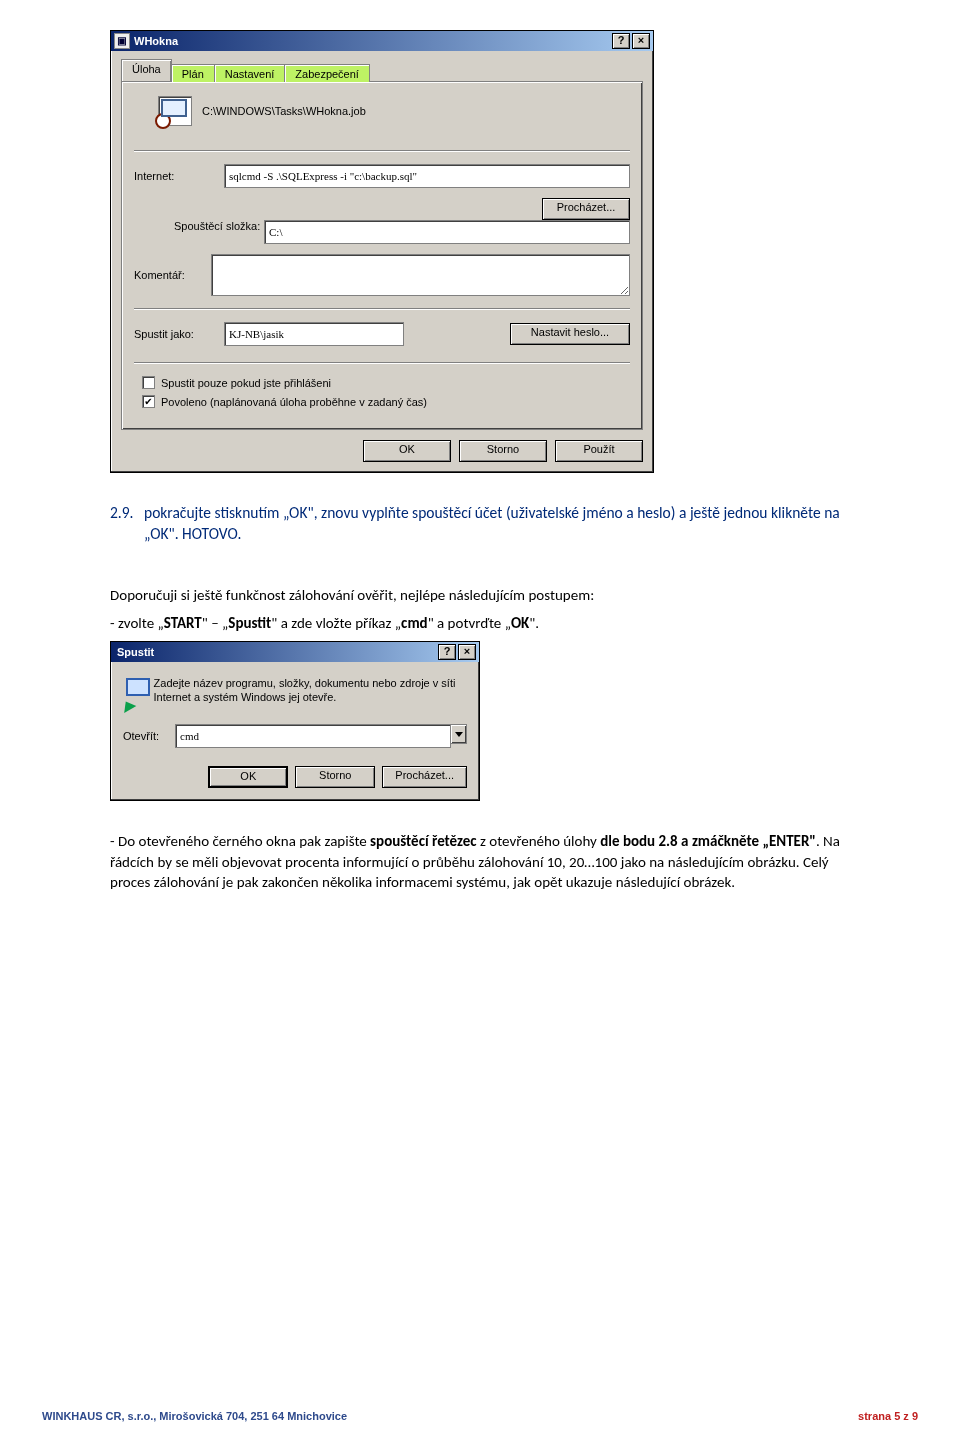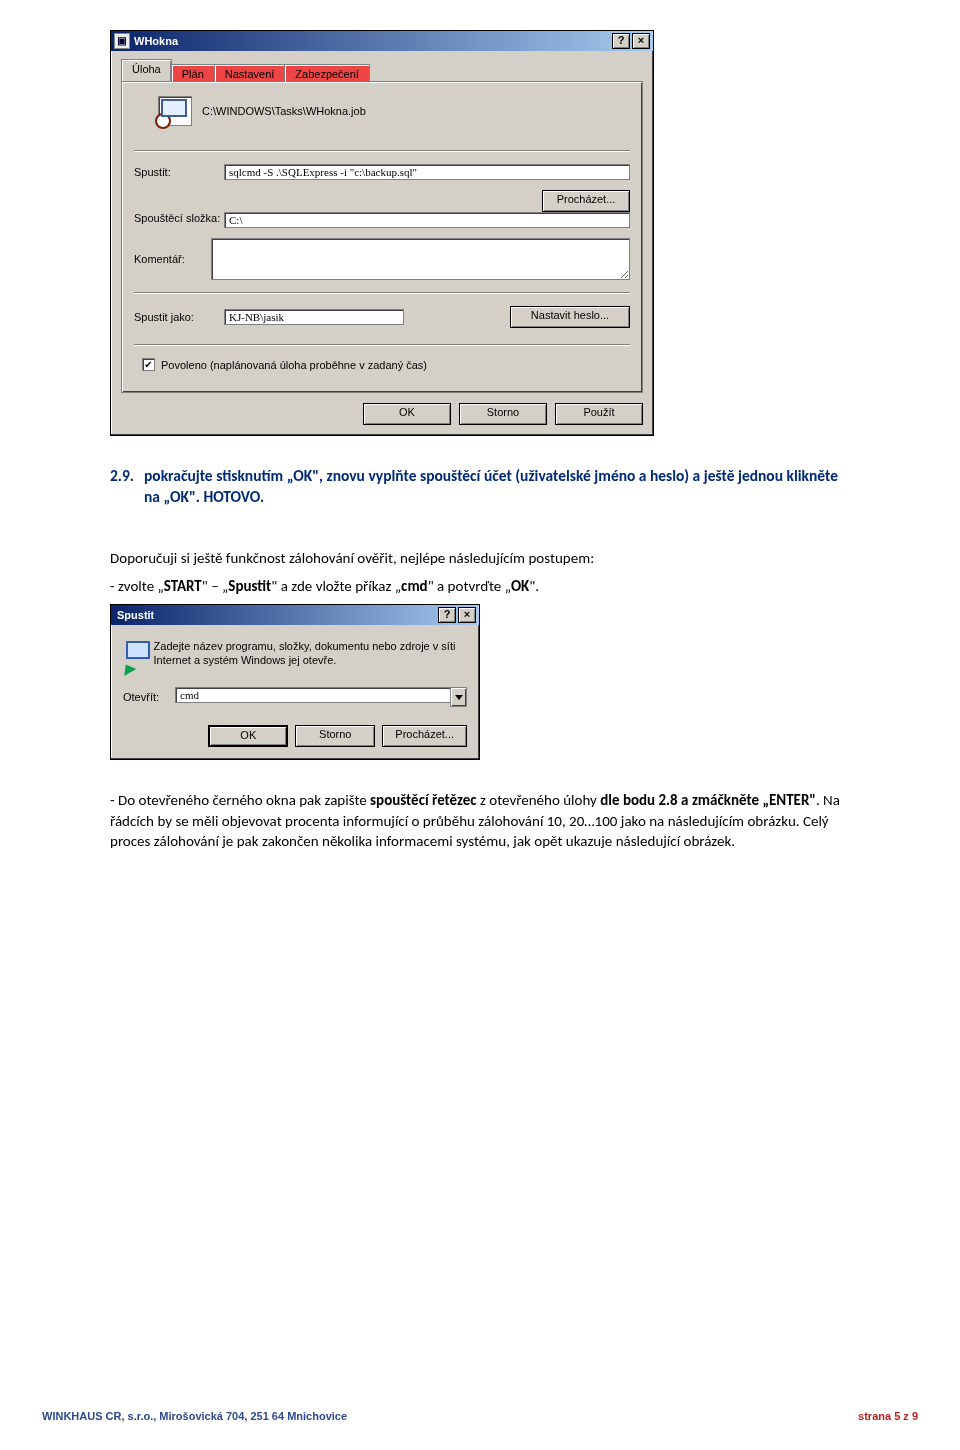--- a/index.html
+++ b/index.html
@@ -53,21 +53,21 @@
     font-size:11px;
     line-height:12px;
     text-align:center;
     cursor:pointer;
   }
   .body-pad { padding:8px 10px 10px 10px; }
   
   .tabs { display:flex; align-items:flex-end; height:22px;}
   .tab {
     padding:3px 10px 3px 10px;
-    background:#ef4444;
+    background:#bef264;
     border:1px solid #808080;
     border-bottom:none;
     box-shadow: inset 1px 1px #fff;
     margin-right:-1px;
     font-size:11px;
     cursor:pointer;
     position:relative;
     top:1px;
     height:18px;
   }
@@ -79,27 +79,27 @@
     z-index:2;
   }
   .tab-body {
     border:1px solid #808080;
     box-shadow: inset 1px 1px #fff, inset -1px -1px #404040;
     padding:14px 12px 18px 12px;
     background:#d4d0c8;
   }
   .row { display:flex; align-items:center; margin-bottom:10px; }
   .row .label { width:90px; padding-right:6px;}
-  .row .label2 { width:90px; line-height:12px;}
+  .row .label2 { width:90px; line-height:12px;margin-left:40px;}
   .sunken {
     background:#fff;
     border:1px solid #808080;
     box-shadow: inset 1px 1px #404040;
     padding:2px 4px;
-    height:16px;
+    height:24px;
     font-size:11px;
     font-family:Tahoma;
   }
   .sunken-wide { flex:1; }
   .btn {
     background:#d4d0c8;
     border:1px solid #000;
     box-shadow: inset 1px 1px #fff, inset -1px -1px #808080;
     padding:2px 12px;
     height:22px;
@@ -184,21 +184,21 @@
     display:flex; align-items:center; justify-content:center;
     cursor:pointer;
   }
   .drop-btn svg{ width:8px; height:8px; }
   .run-btns { display:flex; justify-content:flex-end; gap:7px; margin-top:18px; }
   .btn-sm { min-width:80px; }
   
   .doc-h {
     font-family: Calibri, Arial, sans-serif;
     font-size:15.5px;
-    font-weight:bold;
+    font-weight:normal;
     color:#002a78;
     display:flex;
     margin:14px 0 40px 0;
     line-height:1.35;
   }
   .doc-h .num { width:34px; flex-shrink:0; }
   .doc-p {
     font-family: Calibri, Arial, sans-serif;
     font-size:15px;
     line-height:1.35;
@@ -248,21 +248,21 @@
         <div class="tab">Nastavení</div>
         <div class="tab">Zabezpečení</div>
       </div>
       <div class="tab-body">
         <div class="row" style="margin-bottom:24px;padding-left:24px;">
           <div class="app-ico"></div>
           <span>C:\WINDOWS\Tasks\WHokna.job</span>
         </div>
         <hr class="hr">
         <div class="row">
-          <div class="label">Spustit:</div>
+          <div class="label">Internet:</div>
           <input class="sunken sunken-wide" value="sqlcmd -S .\SQLExpress -i &quot;c:\backup.sql&quot;" style="">
         </div>
         <div class="btn-row">
           <div class="btn">Procházet...</div>
         </div>
         <div class="row" style="align-items:flex-start;">
           <div class="label2"><span>Spouštěcí složka:</span></div>
           <input class="sunken sunken-wide" value="C:\" style="">
         </div>
         <div class="row" style="align-items:center;">
@@ -270,20 +270,24 @@
           <textarea class="sunken comment-box" style=""></textarea>
         </div>
         <hr class="hr">
         <div class="row" style="margin-bottom:16px;">
           <div class="label">Spustit jako:</div>
           <input class="sunken" style="width: 180px;" value="KJ-NB\jasik">
           <div style="flex:1"></div>
           <div class="btn" style="min-width:120px;">Nastavit heslo...</div>
         </div>
         <hr class="hr">
+        <div class="chk-row">
+          <div class="chk"></div>
+          <span>Spustit pouze pokud jste přihlášeni</span>
+        </div>
         <div class="chk-row">
           <div class="chk">✔</div>
           <span>Povoleno (naplánovaná úloha proběhne v zadaný čas)</span>
         </div>
       </div>
       <div class="bottom-btns">
         <div class="btn">OK</div>
         <div class="btn">Storno</div>
         <div class="btn">Použít</div>
       </div>

